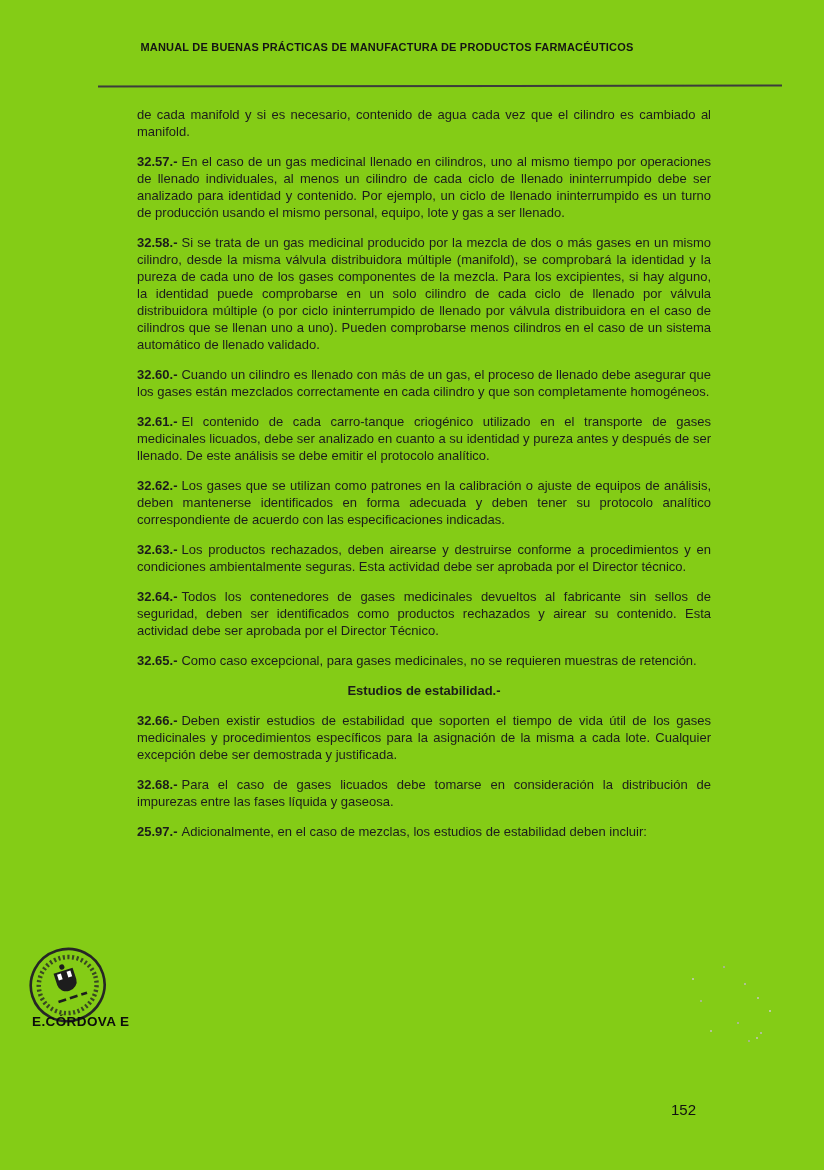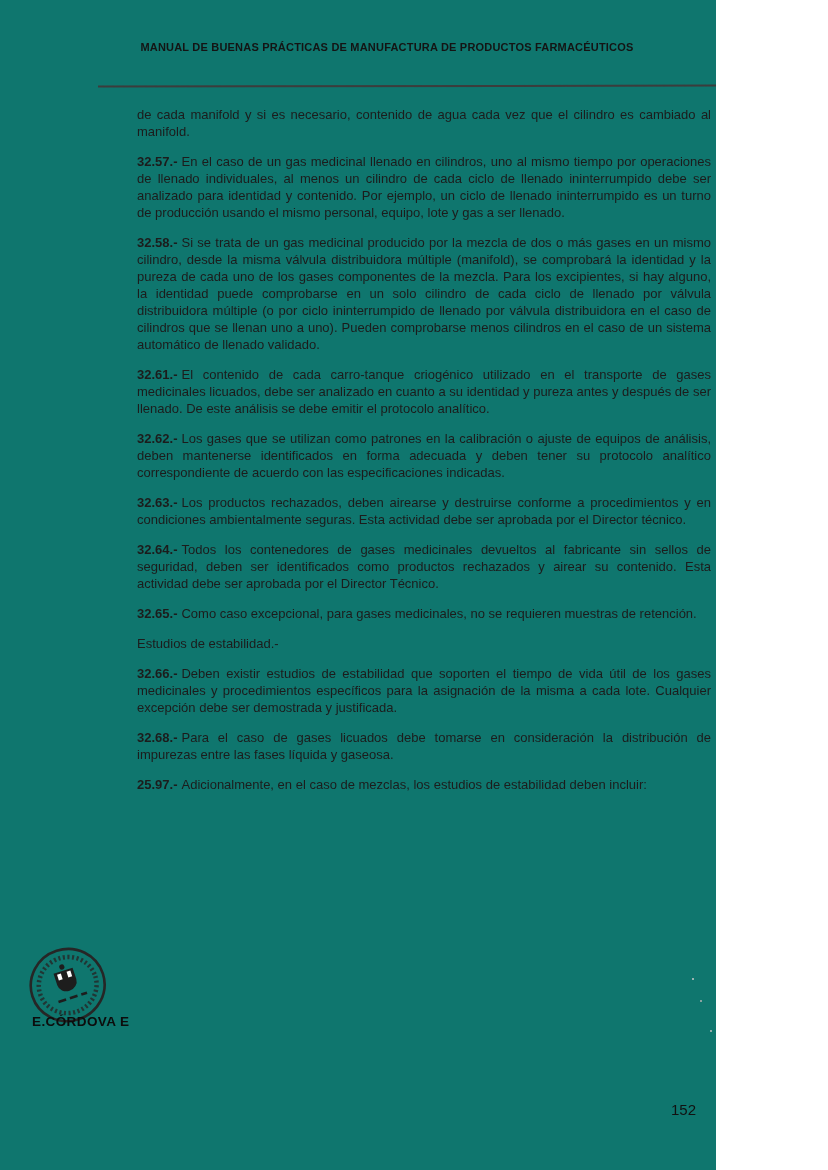--- a/index.html
+++ b/index.html
@@ -1,20 +1,20 @@
 <!DOCTYPE html>
 <html><head>
 <meta charset="utf-8">
 <style>
   html, body { margin: 0; padding: 0; background: #ffffff; }
   .page {
     position: relative;
-    width: 716px;
+    width: 824px;
     height: 1170px;
-    background: #0f766e;
+    background: #84cc16;
     overflow: hidden;
     font-family: "Liberation Sans", sans-serif;
     color: #1c1c1c;
   }
   .header-title {
     position: absolute;
     top: 41px;
     left: 0;
     width: 774px;
     text-align: center;
@@ -36,21 +36,21 @@
     position: absolute;
     top: 106px;
     left: 137px;
     width: 574px;
     font-size: 13px;
     line-height: 17px;
     text-align: justify;
   }
   .text-block p { margin: 0 0 13px 0; }
   .num { font-weight: bold; margin-right: 4px; }
-  .section-heading { font-weight: normal; text-align: left; }
+  .section-heading { font-weight: bold; text-align: center; }
   .gap-lg { margin-top: 17px; }
   .page-number {
     position: absolute;
     top: 1101px;
     left: 671px;
     font-size: 15px;
     color: #111;
   }
   .seal {
     position: absolute;
@@ -93,20 +93,21 @@
 
 <div class="page">
 
   <div class="header-title">MANUAL DE BUENAS PRÁCTICAS DE MANUFACTURA DE PRODUCTOS FARMACÉUTICOS</div>
   <div class="header-rule"></div>
 
   <div class="text-block">
     <p><span>de cada manifold y si es necesario, contenido de agua cada vez que el cilindro es cambiado al manifold.</span></p>
     <p><span class="num">32.57.-</span><span>En el caso de un gas medicinal llenado en cilindros, uno al mismo tiempo por operaciones de llenado individuales, al menos un cilindro de cada ciclo de llenado ininterrumpido debe ser analizado para identidad y contenido. Por ejemplo, un ciclo de llenado ininterrumpido es un turno de producción usando el mismo personal, equipo, lote y gas a ser llenado.</span></p>
     <p><span class="num">32.58.-</span><span>Si se trata de un gas medicinal producido por la mezcla de dos o más gases en un mismo cilindro, desde la misma válvula distribuidora múltiple (manifold), se comprobará la identidad y la pureza de cada uno de los gases componentes de la mezcla. Para los excipientes, si hay alguno, la identidad puede comprobarse en un solo cilindro de cada ciclo de llenado por válvula distribuidora múltiple (o por ciclo ininterrumpido de llenado por válvula distribuidora en el caso de cilindros que se llenan uno a uno). Pueden comprobarse menos cilindros en el caso de un sistema automático de llenado validado.</span></p>
+    <p><span class="num">32.60.-</span><span>Cuando un cilindro es llenado con más de un gas, el proceso de llenado debe asegurar que los gases están mezclados correctamente en cada cilindro y que son completamente homogéneos.</span></p>
     <p><span class="num">32.61.-</span><span>El contenido de cada carro-tanque criogénico utilizado en el transporte de gases medicinales licuados, debe ser analizado en cuanto a su identidad y pureza antes y después de ser llenado. De este análisis se debe emitir el protocolo analítico.</span></p>
     <p><span class="num">32.62.-</span><span>Los gases que se utilizan como patrones en la calibración o ajuste de equipos de análisis, deben mantenerse identificados en forma adecuada y deben tener su protocolo analítico correspondiente de acuerdo con las especificaciones indicadas.</span></p>
     <p><span class="num">32.63.-</span><span>Los productos rechazados, deben airearse y destruirse conforme a procedimientos y en condiciones ambientalmente seguras. Esta actividad debe ser aprobada por el Director técnico.</span></p>
     <p><span class="num">32.64.-</span><span>Todos los contenedores de gases medicinales devueltos al fabricante sin sellos de seguridad, deben ser identificados como productos rechazados y airear su contenido. Esta actividad debe ser aprobada por el Director Técnico.</span></p>
     <p><span class="num">32.65.-</span><span>Como caso excepcional, para gases medicinales, no se requieren muestras de retención.</span></p>
     <p class="section-heading">Estudios de estabilidad.-</p>
     <p><span class="num">32.66.-</span><span>Deben existir estudios de estabilidad que soporten el tiempo de vida útil de los gases medicinales y procedimientos específicos para la asignación de la misma a cada lote. Cualquier excepción debe ser demostrada y justificada.</span></p>
     <p><span class="num">32.68.-</span><span>Para el caso de gases licuados debe tomarse en consideración la distribución de impurezas entre las fases líquida y gaseosa.</span></p>
     <p class="gap-lg"><span class="num">25.97.-</span><span>Adicionalmente, en el caso de mezclas, los estudios de estabilidad deben incluir:</span></p>
   </div>

